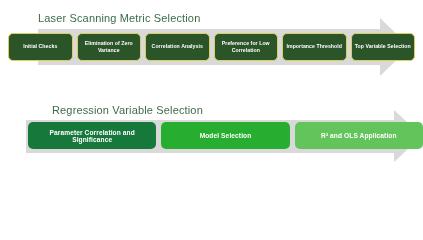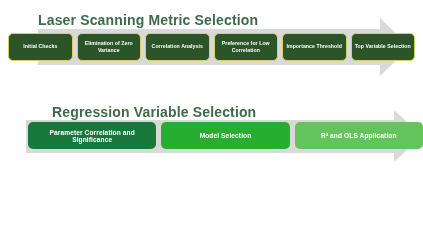--- a/index.html
+++ b/index.html
@@ -25,22 +25,22 @@
   .section {
     position: absolute;
     left: 0;
     width: 423px;
   }
   #section-laser { top: 4px; height: 78px; }
   #section-regression { top: 100px; height: 70px; margin-left: 14px; }
 
   .section-title {
     position: absolute;
-    font-size: 14px;
-    font-weight: bold;
+    font-size: 11px;
+    font-weight: normal;
     color: #3d6b4a;
     letter-spacing: 0.15px;
     white-space: nowrap;
   }
   #title-laser { left: 38px; top: 8px; }
   #title-regression { left: 38px; top: 4px; }
   .arrow-shaft {
     position: absolute;
     background: #d9d9d9;
   }

